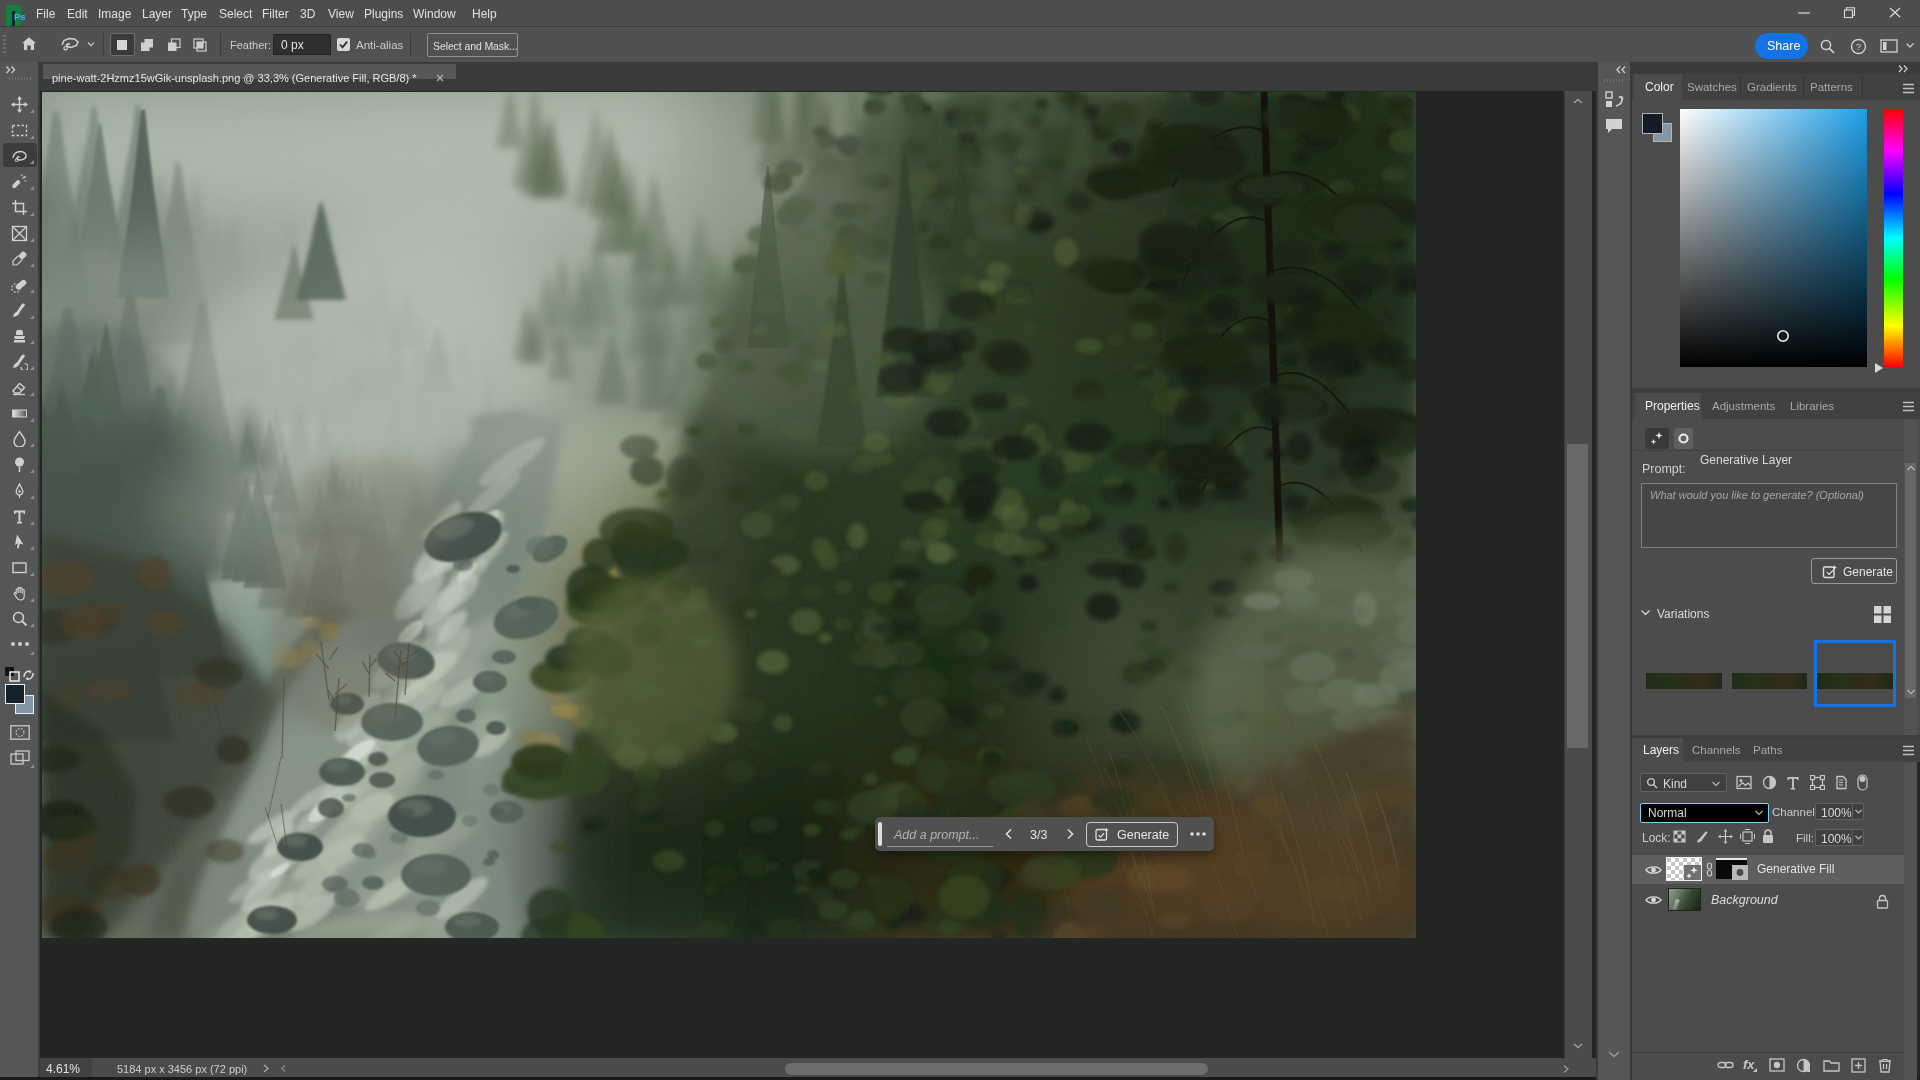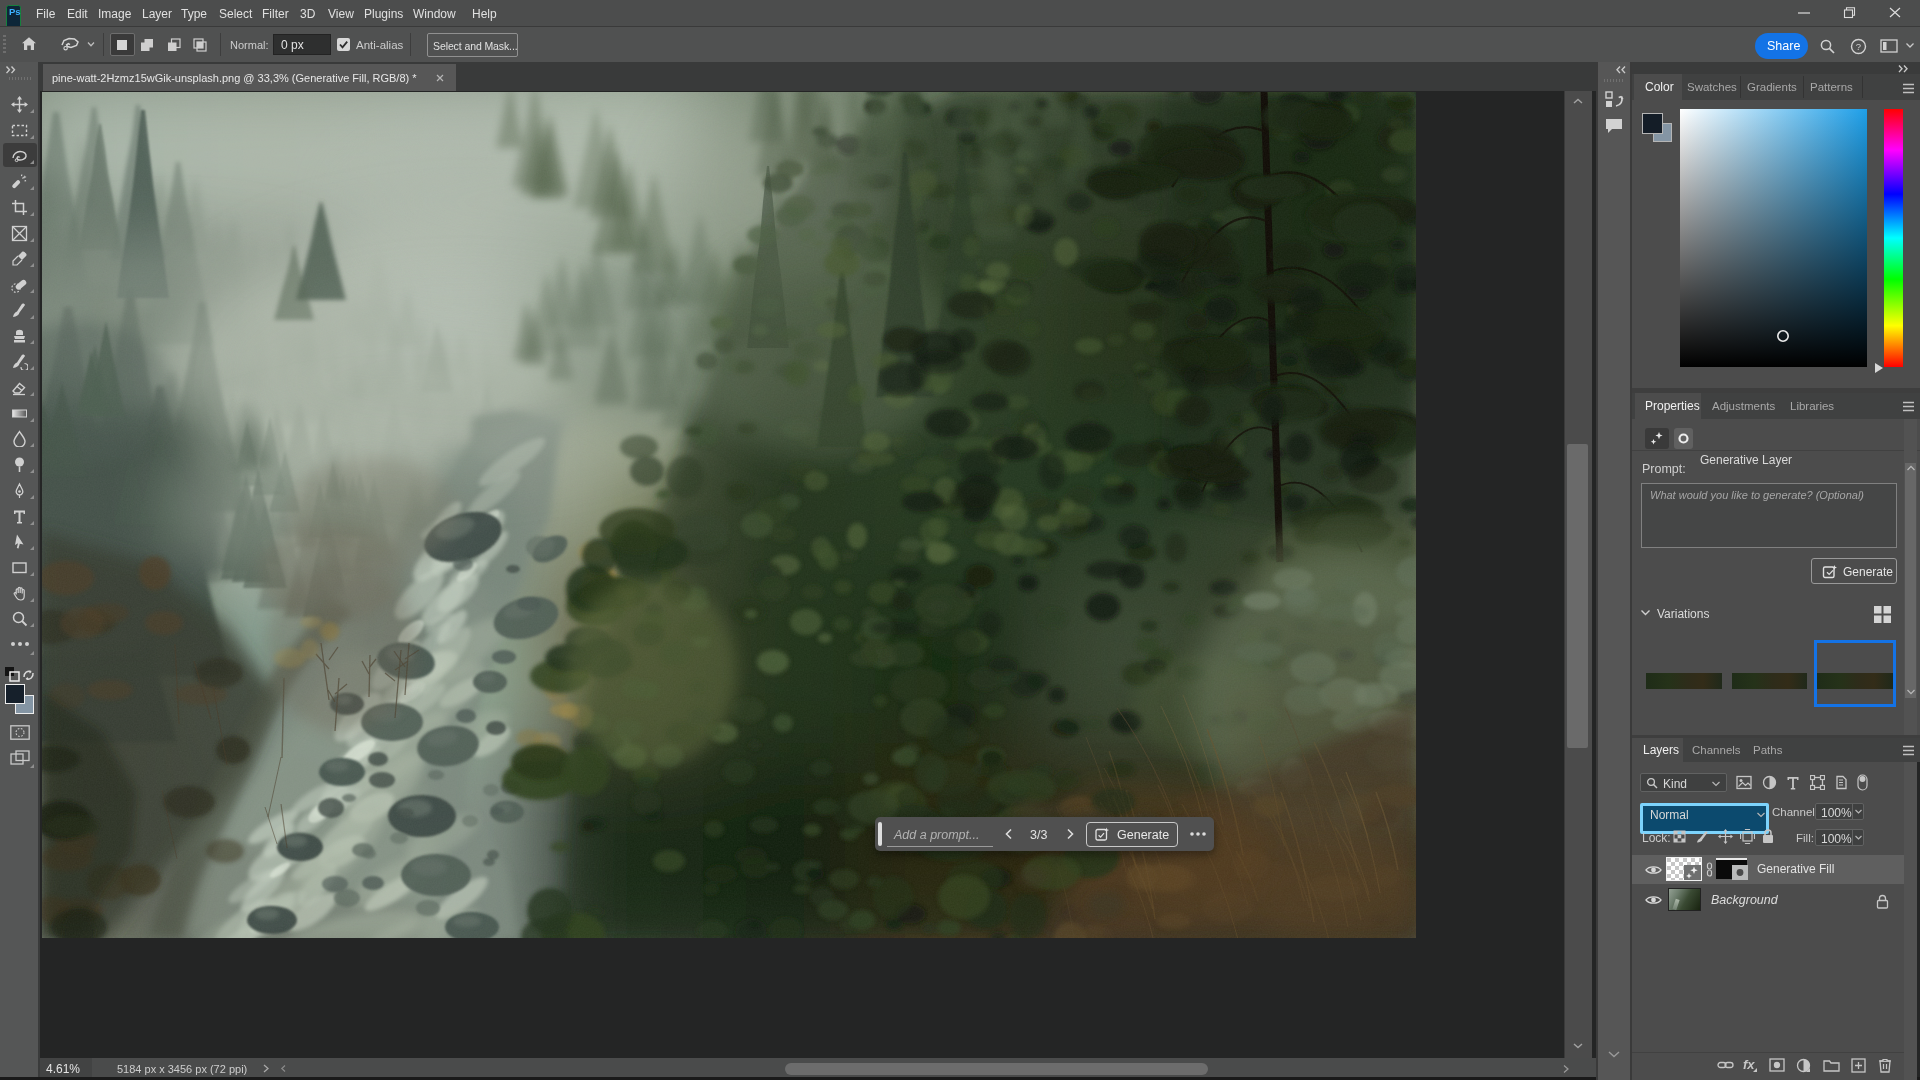--- a/index.html
+++ b/index.html
@@ -2,21 +2,21 @@
 <html><head><meta charset="utf-8"><style>
 *{margin:0;padding:0;box-sizing:border-box}
 html,body{width:1920px;height:1080px;overflow:hidden;background:#242525;
  font-family:"Liberation Sans",sans-serif;-webkit-font-smoothing:antialiased}
 .abs{position:absolute}
 .txt{position:absolute;white-space:nowrap}
 svg{display:block}
 </style></head><body>
 
 <div class="abs" style="left:0px;top:0px;width:1920px;height:26px;background:#4c4d4d"></div>
-<div class="abs" style="left:6px;top:5px;width:15px;height:29px;background:#0d2638;border-radius:2.5px;border:1px solid #15803d">
+<div class="abs" style="left:6px;top:5px;width:15px;height:29px;background:#0d2638;border-radius:2.5px;border:6px solid #15803d">
     <div style="position:absolute;left:2px;top:0px;font-size:9.5px;font-weight:bold;color:#3cb1ff;font-family:'Liberation Sans'">Ps</div>
   </div>
 <div class="txt" style="left:36px;top:6.5px;font-size:12px;color:#e0e0e0;">File</div>
 <div class="txt" style="left:67px;top:6.5px;font-size:12px;color:#e0e0e0;">Edit</div>
 <div class="txt" style="left:98px;top:6.5px;font-size:12px;color:#e0e0e0;">Image</div>
 <div class="txt" style="left:142px;top:6.5px;font-size:12px;color:#e0e0e0;">Layer</div>
 <div class="txt" style="left:181px;top:6.5px;font-size:12px;color:#e0e0e0;">Type</div>
 <div class="txt" style="left:219px;top:6.5px;font-size:12px;color:#e0e0e0;">Select</div>
 <div class="txt" style="left:262px;top:6.5px;font-size:12px;color:#e0e0e0;">Filter</div>
 <div class="txt" style="left:300px;top:6.5px;font-size:12px;color:#e0e0e0;">3D</div>
@@ -58,21 +58,21 @@
 <svg class="abs" style="left:166px;top:37px;" width="16" height="16" viewBox="0 0 16 16">
     <rect x="5.5" y="2" width="8.5" height="8.5" fill="none" stroke="#cfcfcf" stroke-width="1.2"></rect>
     <rect x="2" y="5.5" width="8.5" height="8.5" fill="#cfcfcf"></rect>
   </svg>
 <svg class="abs" style="left:192px;top:37px;" width="16" height="16" viewBox="0 0 16 16">
     <rect x="2" y="2" width="9" height="9" fill="none" stroke="#cfcfcf" stroke-width="1.2"></rect>
     <rect x="5" y="5" width="9" height="9" fill="none" stroke="#cfcfcf" stroke-width="1.2"></rect>
     <rect x="5" y="5" width="6" height="6" fill="#cfcfcf"></rect>
   </svg>
 <div class="abs" style="left:220px;top:33px;width:1px;height:23px;background:#3d3d3d"></div>
-<div class="txt" style="left:230px;top:39px;font-size:11px;color:#cccccc;">Normal:</div>
+<div class="txt" style="left:230px;top:39px;font-size:11px;color:#cccccc;">Feather:</div>
 <div class="abs" style="left:273px;top:34px;width:58px;height:21px;background:#2e2f2f;border:1px solid #232323">
     <div style="position:absolute;left:7px;top:3px;font-size:12px;color:#e2e2e2">0 px</div>
   </div>
 <div class="abs" style="left:337px;top:38px;width:13px;height:13px;background:#d8d8d8;border-radius:2px">
     <svg width="13" height="13" viewBox="0 0 13 13">
       <path d="M3 6.5 l2.5 2.8 L10.2 3.6" fill="none" stroke="#2e2e2e" stroke-width="1.8"></path>
     </svg>
   </div>
 <div class="txt" style="left:356px;top:39px;font-size:11.5px;color:#cccccc;">Anti-alias</div>
 <div class="abs" style="left:410px;top:33px;width:1px;height:23px;background:#3d3d3d"></div>
@@ -91,21 +91,21 @@
     <text x="8.5" y="12" font-size="9.5" fill="#d2d2d2" text-anchor="middle" font-family="Liberation Sans">?</text>
   </svg>
 <svg class="abs" style="left:1880px;top:39px;" width="18" height="14" viewBox="0 0 18 14">
     <rect x="1" y="1" width="16" height="12" fill="none" stroke="#d2d2d2" stroke-width="1.3"></rect>
     <rect x="3" y="3" width="3.5" height="8" fill="#d2d2d2"></rect>
   </svg>
 <svg class="abs" style="left:1905px;top:42px;" width="10" height="7" viewBox="0 0 10 7">
     <path d="M1.5 1.5 l3.5 3.5 3.5-3.5" fill="none" stroke="#c9c9c9" stroke-width="1.3"></path>
   </svg>
 <div class="abs" style="left:40px;top:62px;width:1556px;height:29px;background:#393a3a"></div>
-<div class="abs" style="left:43px;top:64px;width:413px;height:27px;background:#575757">
+<div class="abs" style="left:43px;top:64px;width:413px;height:15px;background:#575757">
     <div style="position:absolute;left:9px;top:7.5px;font-size:11px;color:#e6e6e6;white-space:nowrap">pine-watt-2Hzmz15wGik-unsplash.png @ 33,3% (Generative Fill, RGB/8) *</div>
     <svg style="position:absolute;left:392px;top:9px" width="10" height="10" viewBox="0 0 10 10">
       <path d="M2 2 l6 6 M8 2 l-6 6" stroke="#b5b5b5" stroke-width="1.2"></path>
     </svg>
   </div>
 <div class="abs" style="left:0px;top:62px;width:40px;height:1018px;background:#555656;border-right:2px solid #3a3b3b"></div>
 <svg class="abs" style="left:5px;top:65px;" width="12" height="10" viewBox="0 0 12 10">
     <path d="M1.5 1.5 l3 3.3 -3 3.3 M6.5 1.5 l3 3.3 -3 3.3" fill="none" stroke="#c9c9c9" stroke-width="1.4"></path>
   </svg>
 <div class="abs" style="left:9px;top:77px;width:22px;height:3px;background:repeating-linear-gradient(90deg,#707070 0 1px,#555656 1px 3px)"></div>
@@ -1897,21 +1897,21 @@
     <rect x="10.5" y="10.5" width="4" height="4" fill="#474747" stroke="#c6c6c6" stroke-width="1.2"></rect>
   </svg>
 <svg class="abs" style="left:1834px;top:775px;" width="14" height="15" viewBox="0 0 14 15">
     <path d="M3 1.5 H9 L12 4.5 V13.5 H3 Z" fill="none" stroke="#c6c6c6" stroke-width="1.3"></path>
     <path d="M5 5 h4 M5 7.5 h4 M5 10 h4" stroke="#c6c6c6" stroke-width="1.1"></path>
   </svg>
 <svg class="abs" style="left:1857px;top:774px;" width="11" height="17" viewBox="0 0 11 17">
     <rect x="1" y="1" width="9" height="15" rx="4.5" fill="none" stroke="#c6c6c6" stroke-width="1.2"></rect>
     <circle cx="5.5" cy="5" r="3" fill="#c6c6c6"></circle>
   </svg>
-<div class="abs" style="left:1640px;top:803px;width:129px;height:31px;background:#0c4a6e;border:3px solid #7dd3fc;border-radius:2px">
+<div class="abs" style="left:1640px;top:803px;width:129px;height:20px;background:#000000;border:1px solid #7dd3fc;border-radius:2px">
     <div style="position:absolute;left:7px;top:1.5px;font-size:12px;color:#d8d8d8">Normal</div>
     <svg style="position:absolute;left:113px;top:6px" width="10" height="7" viewBox="0 0 10 7">
       <path d="M1.5 1 l3.5 3.5 3.5 -3.5" fill="none" stroke="#b5b5b5" stroke-width="1.2"></path>
     </svg>
   </div>
 <div class="txt" style="left:1772px;top:806px;font-size:11.5px;color:#c9c9c9;">Channels:</div>
 <div class="abs" style="left:1815px;top:803px;width:49px;height:17px;background:#3f4040;border:1px solid #616262;border-radius:2px">
     <div style="position:absolute;left:5px;top:1.5px;font-size:12px;color:#d8d8d8">100%</div>
     <div style="position:absolute;left:36px;top:0;width:12px;height:15px;border-left:1px solid #616262">
       <svg style="position:absolute;left:1px;top:5px" width="10" height="7" viewBox="0 0 10 7">

